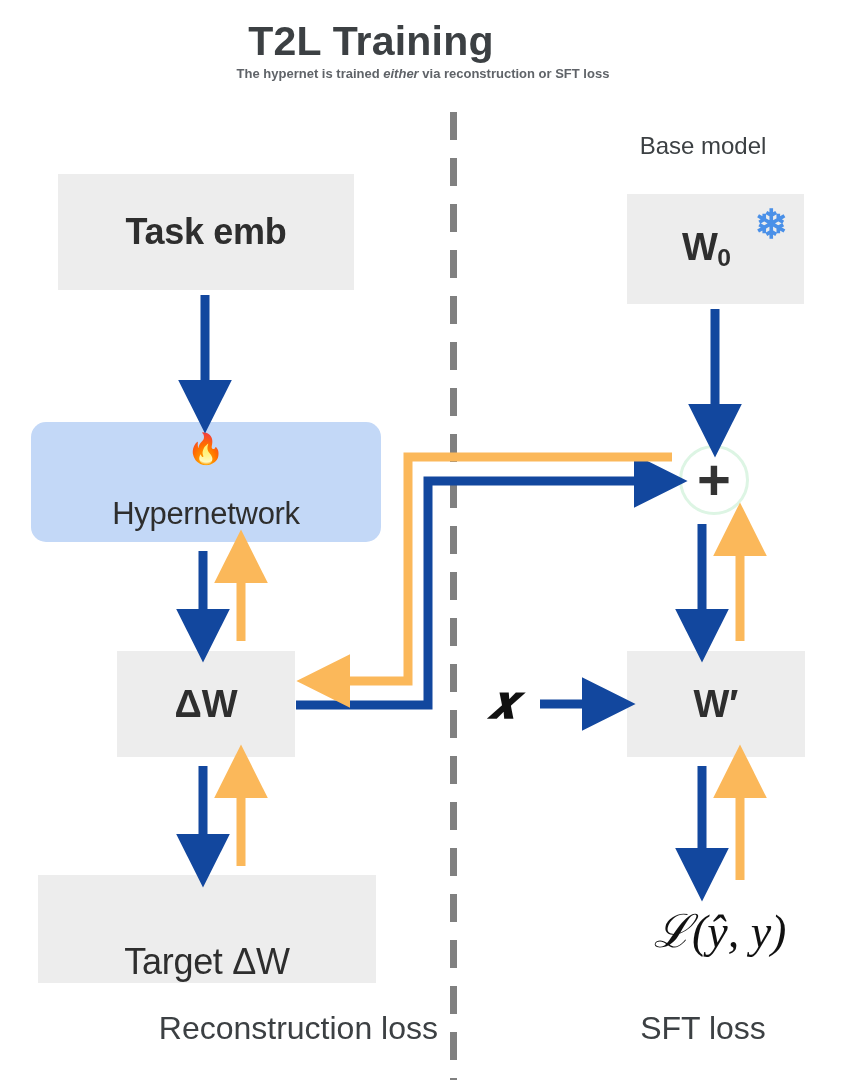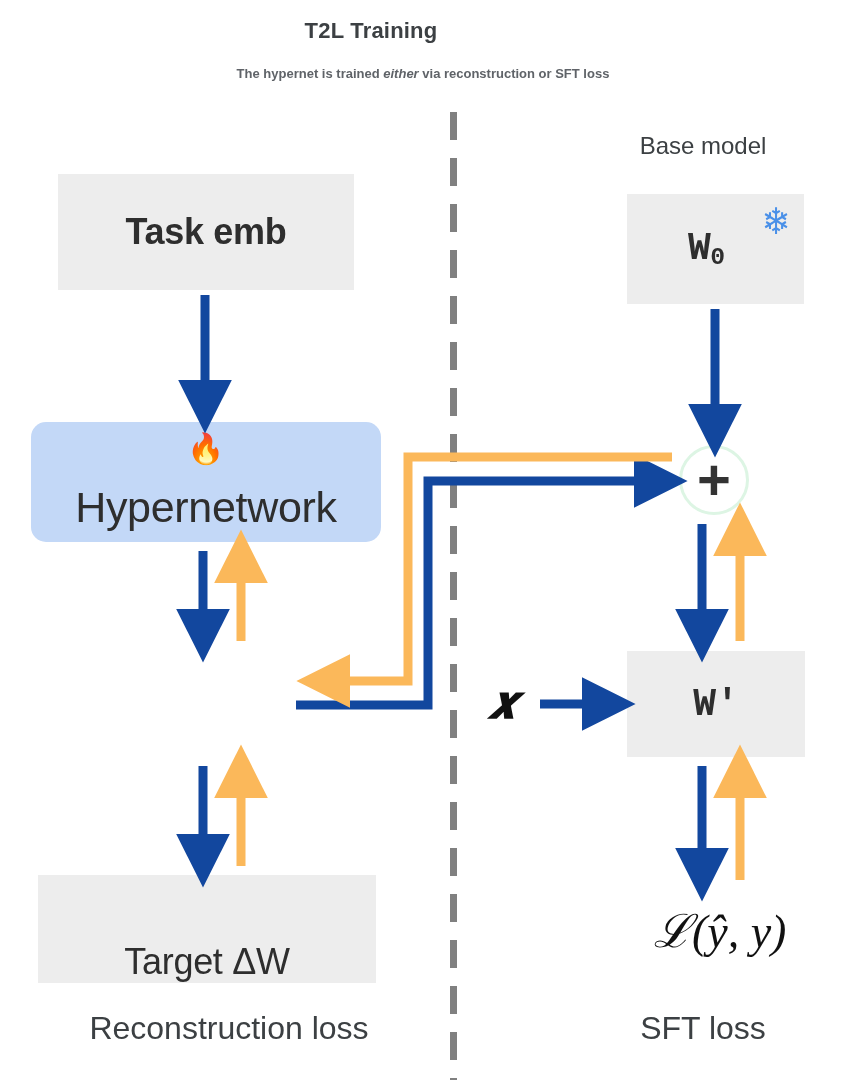--- a/index.html
+++ b/index.html
@@ -16,21 +16,21 @@
     height: 1090px;
     background: #ffffff;
     overflow: hidden;
   }
   .abs { position: absolute; }
 
   
   #title {
     left: 0; top: 18px; width: 742px;
     text-align: center;
-    font-size: 22px;
+    font-size: 41px;
     font-weight: 700;
     color: #3c4043;
     letter-spacing: 0.2px;
   }
   #subtitle {
     left: 0; top: 66px; width: 846px;
     text-align: center;
     font-size: 13px;
     font-weight: 600;
     color: #5f6368;
@@ -48,21 +48,21 @@
   .box.rounded { border-radius: 15px; }
   .box.accent { background: #c3d8f7; }
   .sans-label {
     font-family: "Liberation Sans", sans-serif;
     font-weight: 700;
     font-size: 36px;
     color: #2e2e2e;
     letter-spacing: -0.3px;
   }
   .serif-label {
-    font-family: Liberation Mono, monospace;
+    font-family: Liberation Sans, sans-serif;
     font-weight: 700;
     font-size: 38px;
     color: #2e2e2e;
     text-align: right;
   }
   .serif-label .sub {
     font-size: 0.65em;
     vertical-align: -0.22em;
     margin-left: -0.03em;
   }
@@ -150,29 +150,32 @@
   <div class="abs" id="divider"></div>
 
   <div class="abs caption" style="left:560px; top:132px; width:286px; font-size:24px;">Base model</div>
 
   <div class="abs box sans-label" style="left:58px; top:174px; width:296px; height:116px;">
     <span>Task emb</span>
   </div>
 
   <div class="abs box rounded accent" style="left:31px; top:422px; width:350px; height:120px; flex-direction:column; justify-content:flex-end; padding-bottom:10px; box-sizing:border-box;">
     <span class="emoji" style="position:absolute; top:12px; left:50%; transform:translateX(-50%);">🔥</span>
-    <span class="sans-label" style="font-weight:400; font-size:43px;">Hypernetwork</span>
-  </div>
-
+    <span class="sans-label" style="font-weight:400; font-size:31px;">Hypernetwork</span>
+  </div>
+
+  <div class="abs box serif-label" style="left:117px; top:651px; width:178px; height:106px;">
+    <span>ΔW</span>
+  </div>
 
   <div class="abs box sans-label" style="left:38px; top:875px; width:338px; height:108px; font-weight:400;align-items:flex-end;">
     <span>Target ΔW</span>
   </div>
 
-  <div class="abs caption" style="left:14px; top:1010px; width:430px;">Reconstruction loss</div>
+  <div class="abs caption" style="left:8px; top:1010px; width:430px;text-align:right;">Reconstruction loss</div>
 
   <div class="abs box serif-label" style="left:627px; top:194px; width:177px; height:110px;">
     <span style="margin-left:-18px;"><span>W</span><span class="sub">0</span></span>
     <span class="snowflake-glyph" style="position:absolute; right:16px; top:10px;">❄</span>
   </div>
 
   <div class="abs" id="plus-circle">
     <span class="plus-glyph">+</span>
   </div>
 

